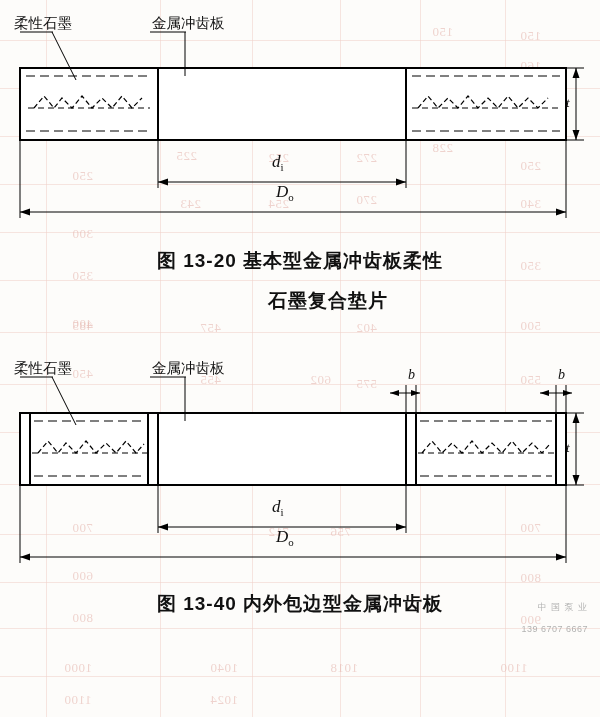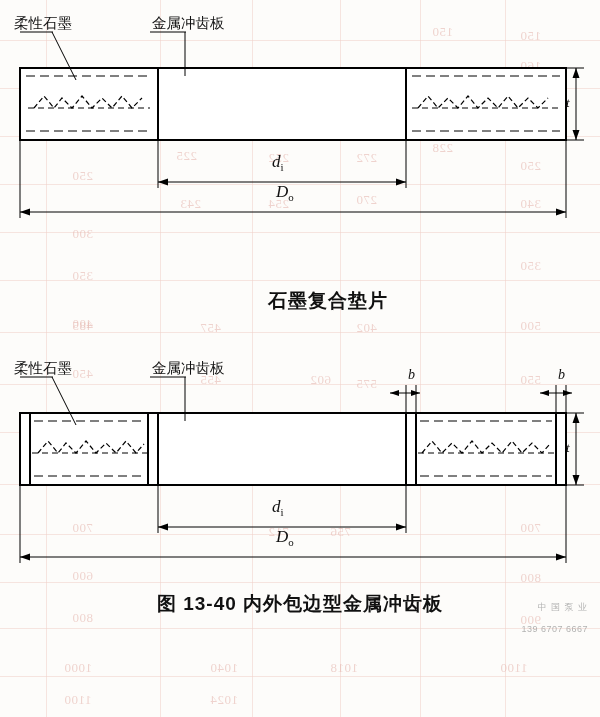--- a/index.html
+++ b/index.html
@@ -243,20 +243,21 @@
   <div class="lbl" style="left:152px; top:14px;">金属冲齿板</div>
 
   <div class="dim" style="left:272px; top:152px;">
     <span>d</span><span class="sub">i</span>
   </div>
   <div class="dim" style="left:276px; top:182px;">
     <span>D</span><span class="sub">o</span>
   </div>
   <div class="dim-t" style="left:566px; top:95px;">t</div>
 
+  <div class="cap" style="top:248px;">图 13-20    基本型金属冲齿板柔性</div>
   <div class="cap cap-line2" style="top:288px;">石墨复合垫片</div>
 </div>
 
 <div class="figure fig2">
 
   <svg class="svg-wrap" width="600" height="240" viewBox="0 0 600 240">
 
     <rect x="20" y="68" width="546" height="72" fill="#ffffff" stroke="#000" stroke-width="2"></rect>
     <rect x="20" y="68" width="138" height="72" fill="#ffffff" stroke="#000" stroke-width="2"></rect>
     <rect x="406" y="68" width="160" height="72" fill="#ffffff" stroke="#000" stroke-width="2"></rect>

